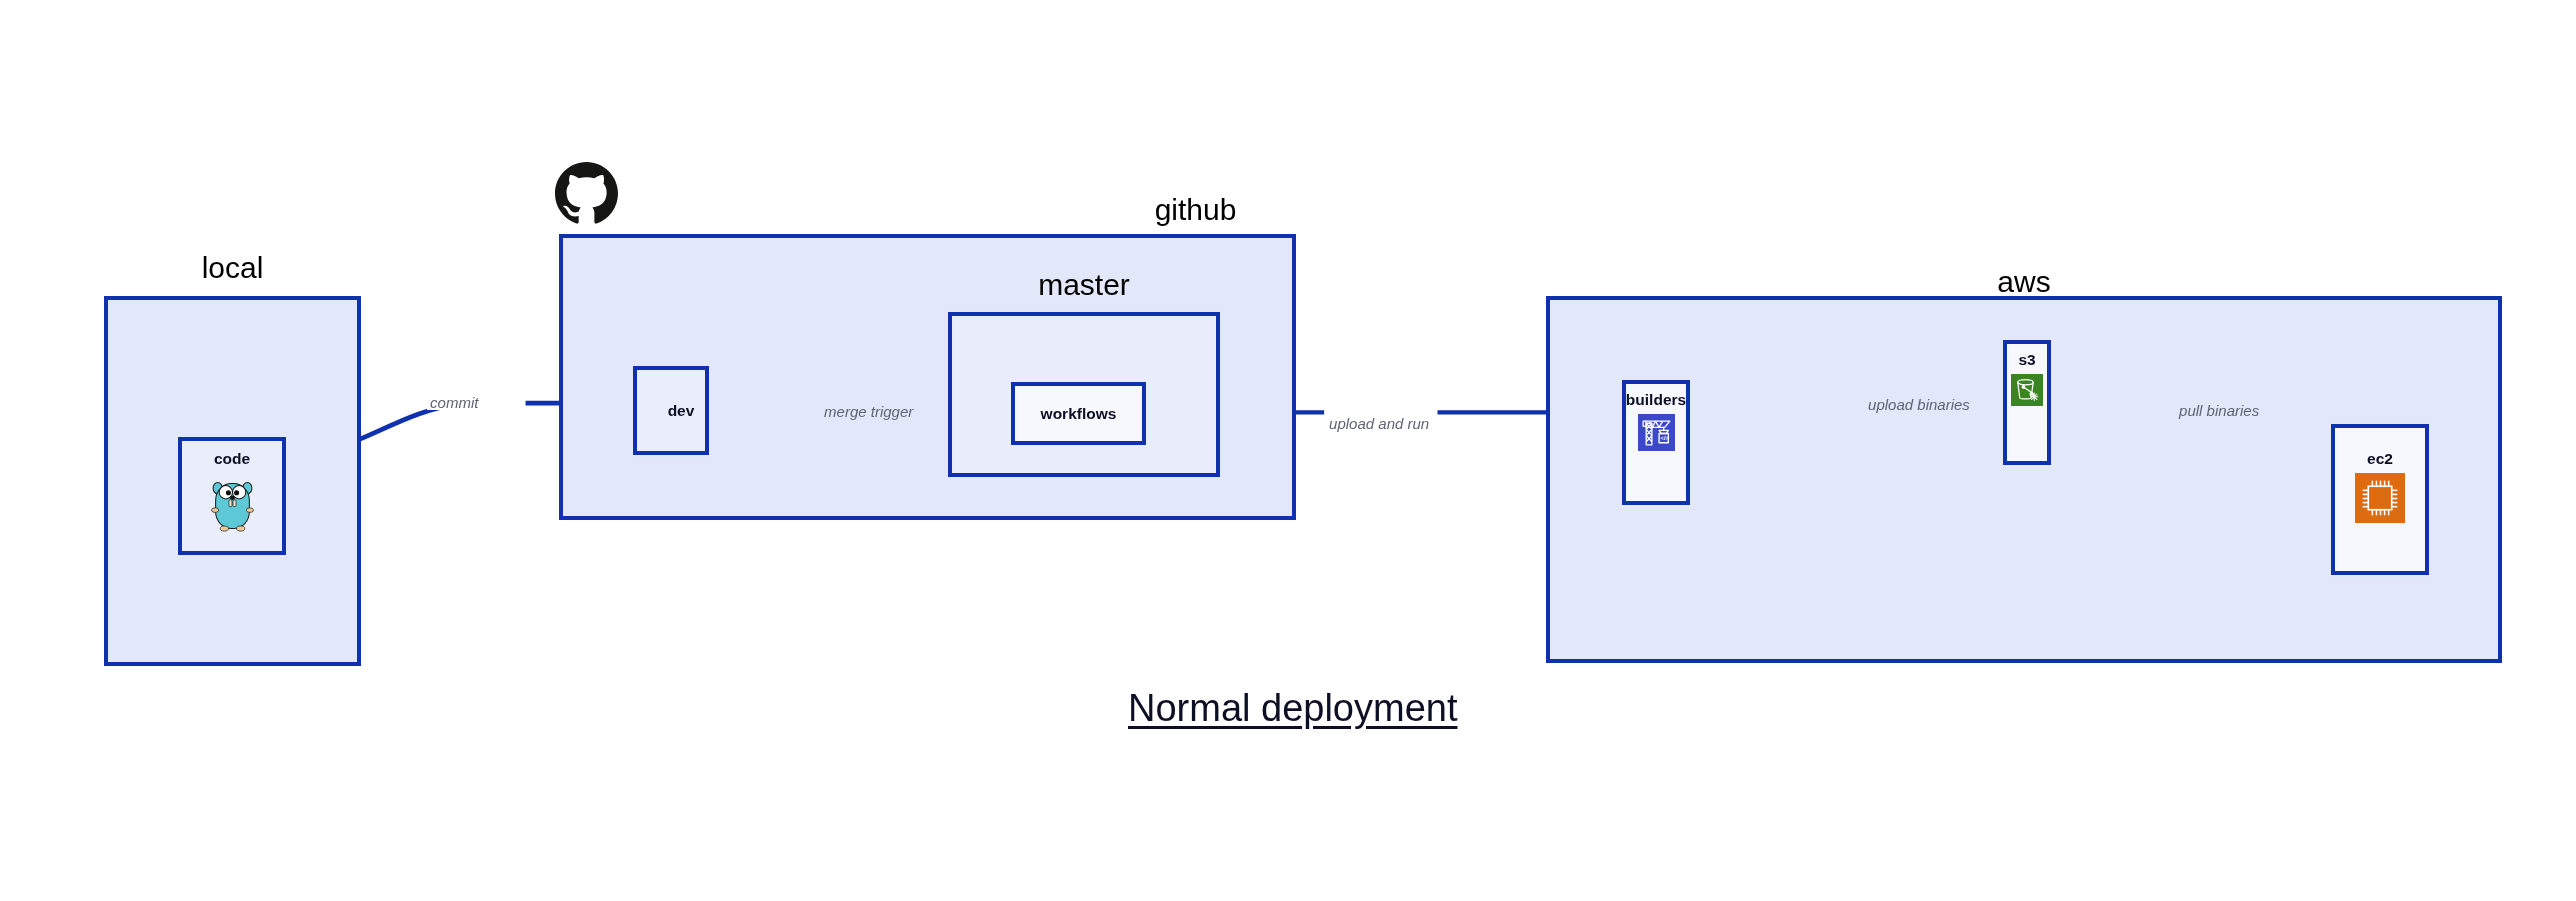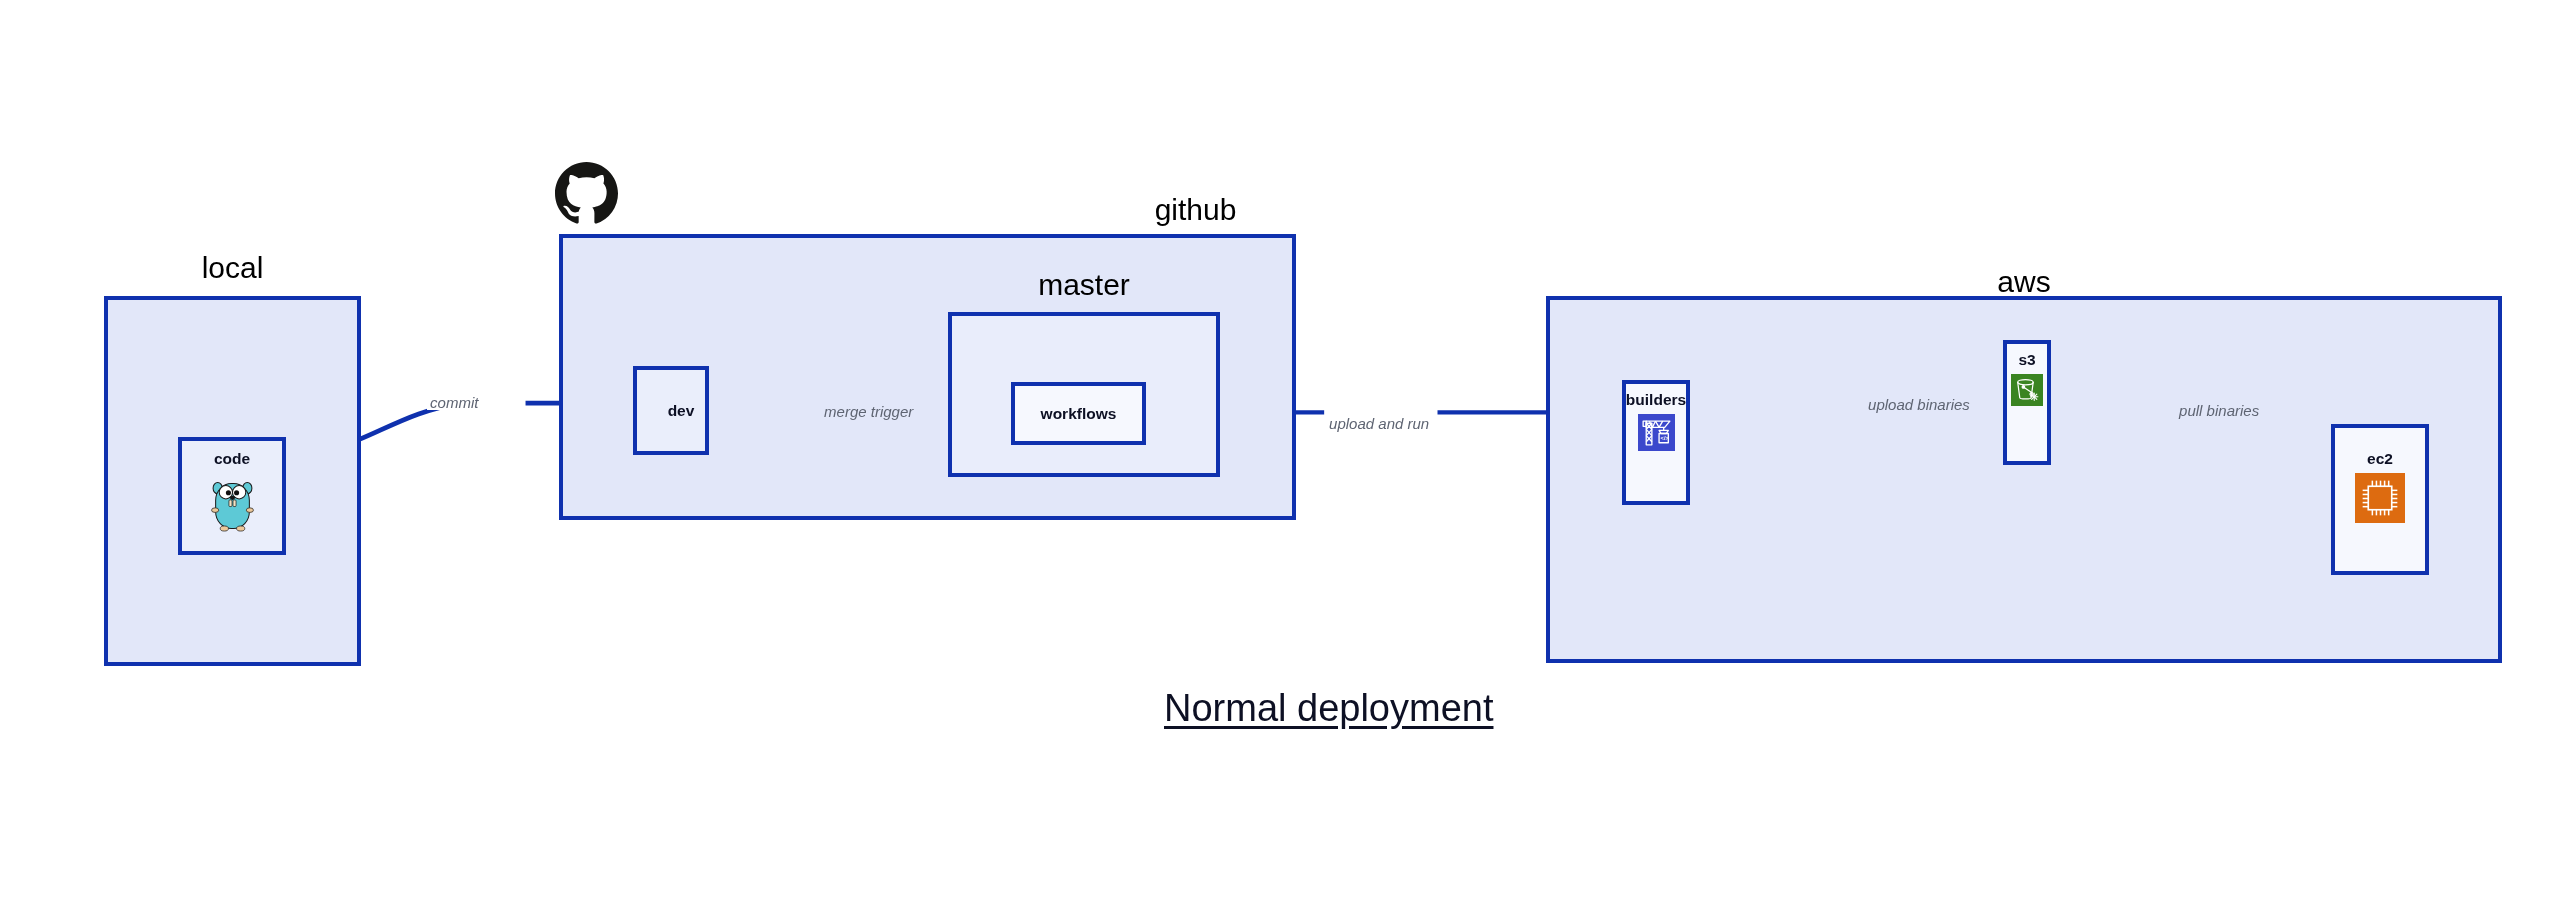--- a/index.html
+++ b/index.html
@@ -279,16 +279,16 @@
           <line x1="72" y1="34" x2="83" y2="34"></line>
           <line x1="72" y1="42" x2="83" y2="42"></line>
           <line x1="72" y1="50" x2="83" y2="50"></line>
           <line x1="72" y1="58" x2="83" y2="58"></line>
           <line x1="72" y1="66" x2="83" y2="66"></line>
         </g>
       </svg>
     </span>
   </div>
 
-  <div id="diagram-title" style="left:1164px; top:689px;">Normal deployment</div>
+  <div id="diagram-title" style="left:1128px; top:689px;">Normal deployment</div>
 
 </div>
 
 
 </body></html>

